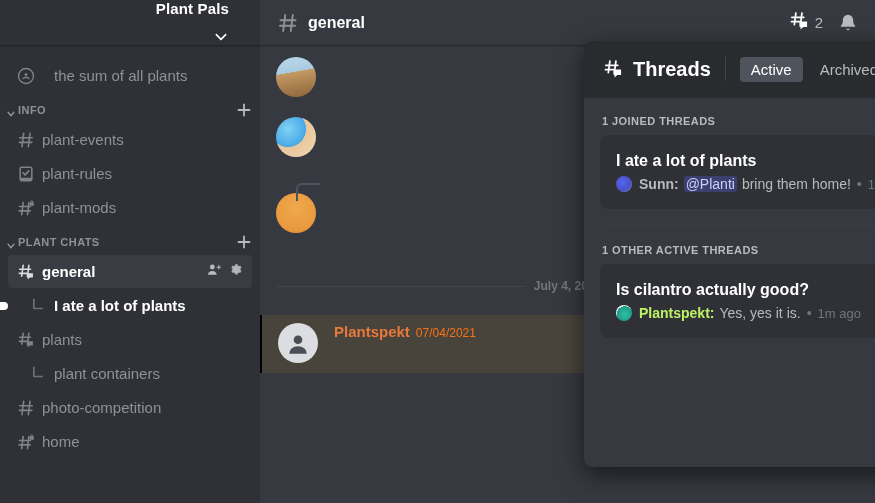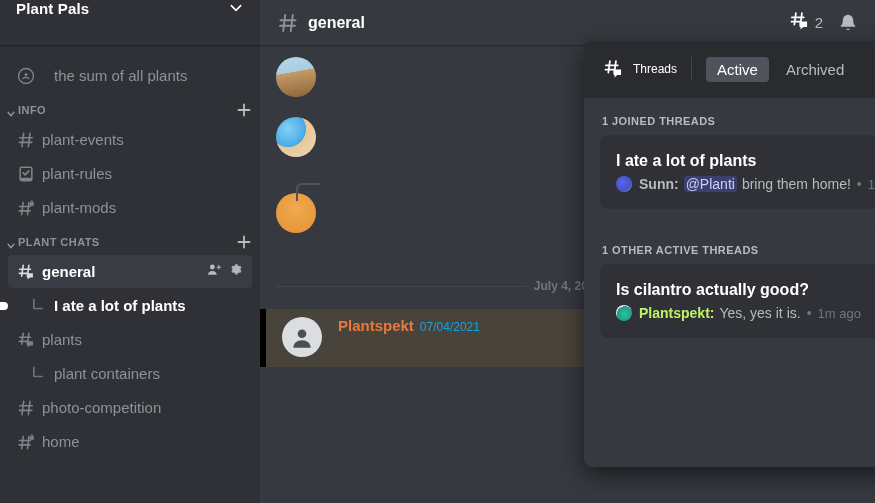--- a/index.html
+++ b/index.html
@@ -15,24 +15,24 @@
   
   #sidebar {
     width: 260px; height: 503px;
     background: #2f3136;
     position: relative;
     flex: 0 0 260px;
     overflow: hidden;
   }
   #guild-header {
     height: 45px;
-    display: flex; align-items: flex-start; justify-content: space-between;
-    padding: 0 16px;
+    display: flex; align-items: flex-end; justify-content: space-between;
+    padding: 0 31px;
     box-shadow: 0 1px 0 rgba(4,4,5,.2), 0 1px 2px rgba(4,4,5,.2);
-    position: relative; z-index: 3;
+    position: relative; z-index: 3; flex-direction: column;
   }
   #guild-name {
     color: #ffffff; font-size: 15px; font-weight: bold;
     letter-spacing: .01em; white-space: nowrap;
   }
   .chev { width: 16px; height: 16px; display:block; }
 
   #channels { padding-top: 8px; }
 
   .chan-row {
@@ -109,43 +109,43 @@
                  border-top-left-radius:6px; }
 
   .divider-date {
     display:flex; align-items:center; margin: 14px 16px 0 16px; color:#72767d;
     font-size:12px; font-weight:600;
   }
   .divider-date .ln { flex:1 1 auto; height:1px; background:#42454a; }
   .divider-date .txt { padding: 0 8px; }
 
   .mention-msg {
-    display:flex; padding: 8px 16px 10px 16px; margin-top: 16px;
+    display:flex; padding: 8px 16px 10px 16px; margin-top: 22px;
     background: rgba(250,166,26,.10);
-    border-left: 6px solid #000000;
+    border-left: 2px solid #000000;
   }
   .mention-msg .av { width:40px; height:40px; border-radius:50%; flex:0 0 40px; margin-right:16px;
                      background:#dcdde1; display:flex;align-items:center;justify-content:center;}
   .mention-msg .uname { color:#e8783c; font-size:15px; font-weight:600; }
-  .mention-msg .ts { color:#0ea5e9; font-size:12px; margin-left:6px; }
+  .mention-msg .ts { color:#f97316; font-size:12px; margin-left:6px; }
 
   
   #threads-panel {
     position:absolute; left: 324px; top: 41px; width: 510px; height: 426px;
     background:#36393f; border-radius: 8px;
     box-shadow: 0 8px 24px rgba(0,0,0,.55);
     display:flex; flex-direction:column; overflow:hidden; z-index: 10;
   }
   #threads-head {
     height: 56px; flex:0 0 56px; background:#292b2f;
     display:flex; align-items:center; padding: 0 14px 0 18px;
     box-shadow: 0 1px 0 rgba(4,4,5,.2);
   }
   #threads-head .ticon { width:22px; height:22px; margin-right:9px; color:#fff;}
-  #threads-title { color:#fff; font-size:12px; font-weight:normal; margin-right:14px; }
+  #threads-title { color:#fff; font-size:20px; font-weight:bold; margin-right:14px; }
   .head-sep { width:1px; height:24px; background:#40444b; margin-right:14px; }
   .seg {
     font-size:15px; padding: 4px 11px; border-radius:4px; color:#b9bbbe;
     font-weight:500;
   }
   .seg.on { background:#4f545c; color:#fff; }
 
   #threads-body { flex:1 1 auto; overflow:hidden; padding: 0 16px; }
   .sec-title {
     color:#b9bbbe; font-size:11px; font-weight:bold; letter-spacing:.04em;

